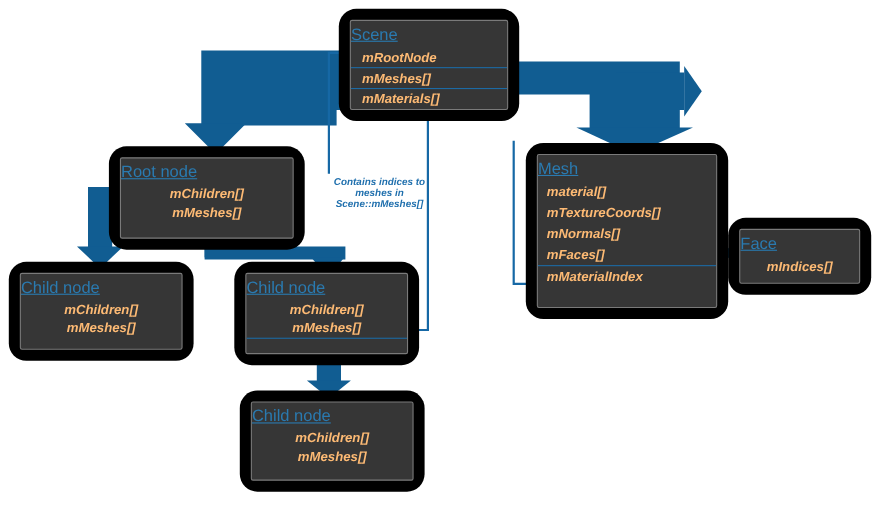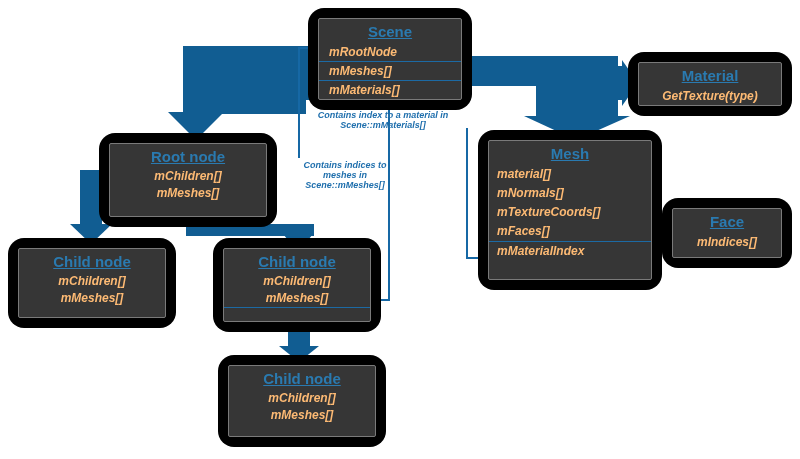--- a/index.html
+++ b/index.html
@@ -2,21 +2,21 @@
 <html><head>
 <meta charset="utf-8">
 <style>
   html,body{margin:0;padding:0;background:#ffffff;}
   #stage{position:relative;width:800px;height:459px;background:#ffffff;overflow:hidden;
          font-family:"Liberation Sans",sans-serif;}
   #arrow-layer{position:absolute;left:0;top:0;z-index:1;}
   .node{position:absolute;background:#000;border-radius:16px;padding:10px;box-sizing:border-box;z-index:2;}
   .panel{background:#363636;border:1px solid #7a7a7a;border-radius:2px;height:100%;box-sizing:border-box;
          padding-top:2px;overflow:hidden;}
-  .title{color:#2a7ab0;font-weight:bold;text-decoration:underline;text-align:center;
+  .title{color:#2a7ab0;font-weight:normal;text-decoration:underline;text-align:left;
          font-size:15px;padding:2px 0 3px;}
   .row{color:#fdba74;font-weight:bold;font-style:italic;font-size:12px;line-height:18px;padding-left:10px;}
   .rows-center .row{text-align:center;padding-left:0;}
   .sep{border-bottom:1px solid #1c6aa4;}
   .mesh-box .row{line-height:19px;padding-left:8px;}
   .small-rows .row{line-height:17px;}
   .note{position:absolute;z-index:3;color:#1f6fad;font-size:9px;font-weight:bold;font-style:italic;
         text-align:center;line-height:10px;}
 </style>
 </head>
@@ -73,33 +73,27 @@
 
   <div class="node" style="left:308px;top:8px;width:164px;height:102px;">
     <div class="panel">
       <div class="title">Scene</div>
       <div class="row sep">mRootNode</div>
       <div class="row sep">mMeshes[]</div>
       <div class="row">mMaterials[]</div>
     </div>
   </div>
 
-  <div class="node rows-center" style="left:628px;top:52px;width:164px;height:64px;">
-    <div class="panel">
-      <div class="title">Material</div>
-      <div class="row">GetTexture(type)</div>
-    </div>
-  </div>
 
   <div class="node mesh-box" style="left:478px;top:130px;width:184px;height:160px;">
     <div class="panel">
       <div class="title">Mesh</div>
       <div class="row">material[]</div>
+      <div class="row">mTextureCoords[]</div>
       <div class="row">mNormals[]</div>
-      <div class="row">mTextureCoords[]</div>
       <div class="row sep">mFaces[]</div>
       <div class="row">mMaterialIndex</div>
     </div>
   </div>
 
   <div class="node rows-center" style="left:662px;top:198px;width:130px;height:70px;">
     <div class="panel">
       <div class="title">Face</div>
       <div class="row">mIndices[]</div>
     </div>
@@ -130,16 +124,15 @@
   </div>
 
   <div class="node rows-center small-rows" style="left:218px;top:355px;width:168px;height:92px;">
     <div class="panel">
       <div class="title">Child node</div>
       <div class="row">mChildren[]</div>
       <div class="row">mMeshes[]</div>
     </div>
   </div>
 
-  <div class="note" style="left:308px;top:110px;width:150px;">Contains index to a material in Scene::mMaterials[]</div>
   <div class="note" style="left:292px;top:160px;width:106px;font-style:italic;">Contains indices to meshes in Scene::mMeshes[]</div>
 
 </div>
 
 </body></html>

